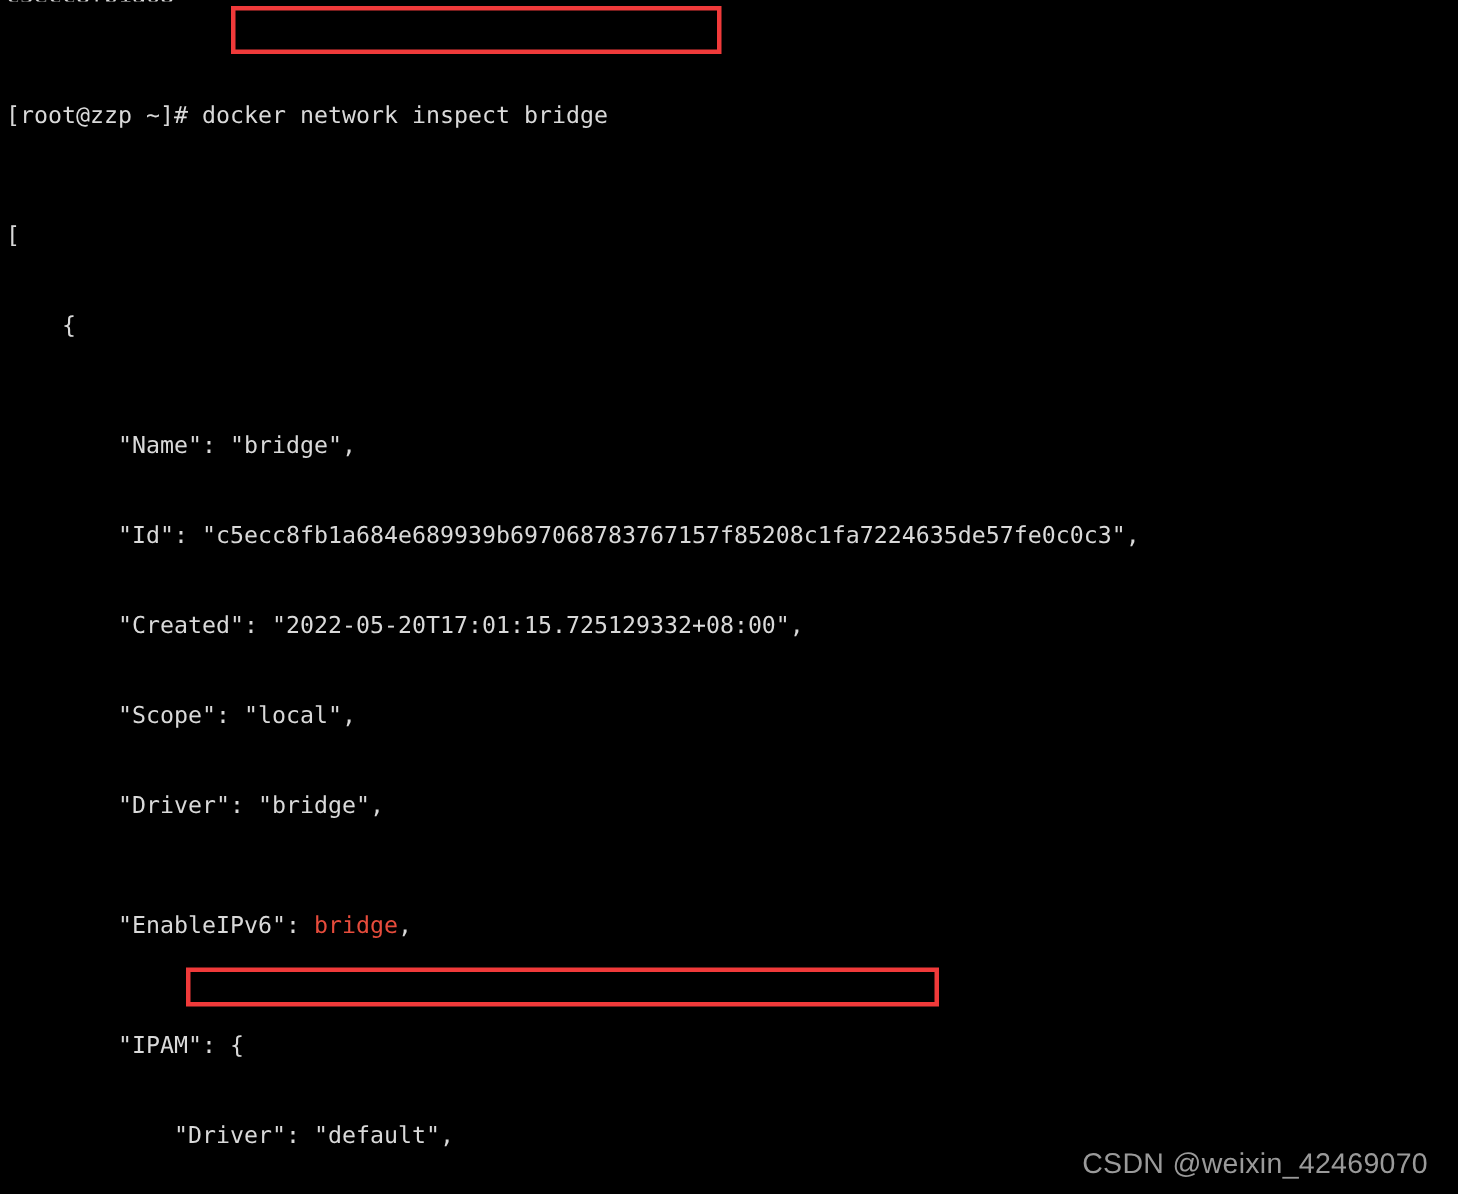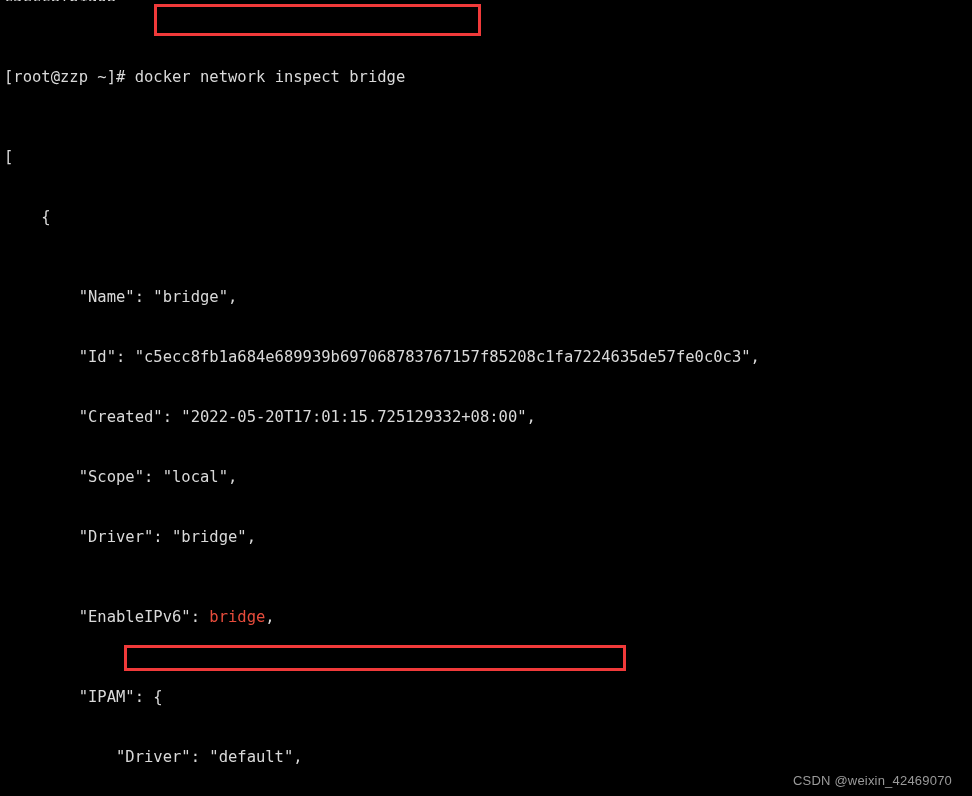--- a/index.html
+++ b/index.html
@@ -72,21 +72,21 @@
     width: 502px;
     height: 26px;
   }
 
   #watermark {
     position: absolute;
     right: 12px;
     bottom: 8px;
     color: #9a9a9a;
     font-family: "Liberation Sans", sans-serif;
-    font-size: 13px;
+    font-size: 19px;
     letter-spacing: 0.2px;
     white-space: nowrap;
   }
 
   
   #clipped-top-line {
     position: absolute;
     left: 4px;
     top: -13px;
     height: 14px;

